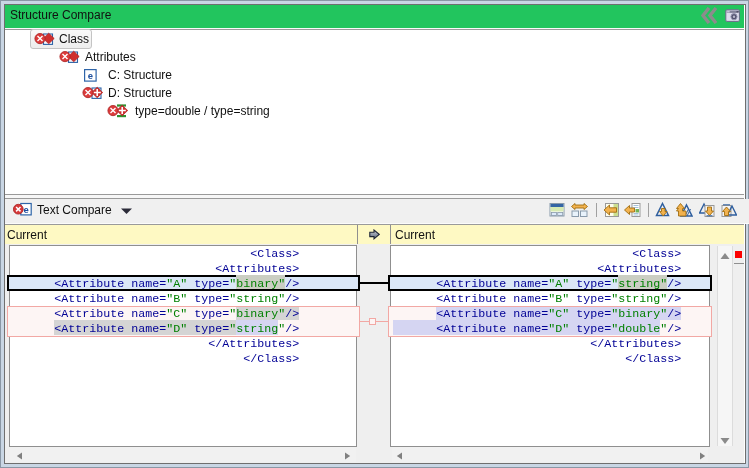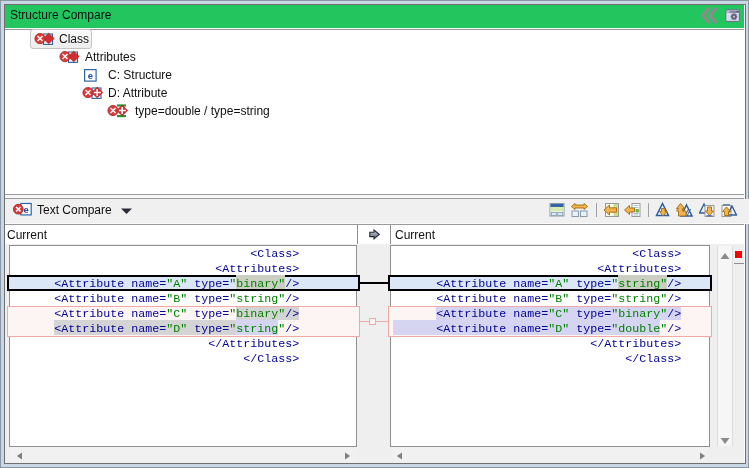--- a/index.html
+++ b/index.html
@@ -7,21 +7,21 @@
        font-family:"Liberation Sans",sans-serif;overflow:hidden;}
   .edge{position:absolute;left:0;top:0;width:747px;height:466px;border:1px solid #8a97a5;}
   .content{position:absolute;left:4px;top:4px;width:740px;height:458px;border:1px solid #6f6f6f;background:#fff;}
   .abs{position:absolute;}
   
   .shead{left:5px;top:5px;width:739px;height:23px;background:#22c55e;border-bottom:1px solid #fafafa;}
   .shead .title{position:absolute;left:5px;top:3px;font-size:12px;color:#111;}
   .tree{left:5px;top:30px;width:739px;height:164px;background:#fff;}
   .tchead{left:5px;top:199px;width:739px;height:24px;background:#f0f0f0;border-bottom:1px solid #fbfbfb;padding-left:9px;}
   .tchead .title{position:absolute;left:32px;top:4px;font-size:12px;color:#111;}
-  .colhead{left:5px;top:224px;width:739px;height:20px;background:#ffffff;border-top:1px solid #9a9a9a;border-bottom:1px solid #8f8f8f;}
+  .colhead{left:5px;top:224px;width:739px;height:20px;background:#fef9c3;border-top:1px solid #9a9a9a;border-bottom:1px solid #8f8f8f;}
   .colhead .lbl{position:absolute;top:3px;font-size:12px;color:#111;}
   .vsep{position:absolute;top:0;width:1px;height:20px;background:#8f8f8f;}
   .panes{left:5px;top:244px;width:739px;height:219px;background:#efefef;}
   .pane{position:absolute;top:1px;height:200px;background:#fff;border:1px solid #8f8f8f;}
   .hsb{position:absolute;top:203px;height:15px;background:#f1f1f1;}
   .vsb{position:absolute;left:712px;top:2px;width:14px;height:200px;background:#f6f6f6;border-left:1px solid #dcdcdc;border-right:1px solid #dcdcdc;}
   
   pre.code{position:absolute;margin:0;font-family:"Liberation Mono",monospace;font-size:11.67px;line-height:15px;color:#000095;z-index:3;text-align:right;}
   .g{color:#008000;}
   .hl{position:absolute;z-index:2;}
@@ -154,21 +154,21 @@
       &lt;Attribute name=<span class="g">"B"</span> type=<span class="g">"string"</span>/&gt;
       &lt;Attribute name=<span class="g">"C"</span> type=<span class="g">"binary"</span>/&gt;
       &lt;Attribute name=<span class="g">"D"</span> type=<span class="g">"double"</span>/&gt;
    &lt;/Attributes&gt;
 &lt;/Class&gt;</span></pre>
 
 <div class="abs" style="left:30px;top:29px;width:60px;height:18px;border:1px solid #c4c4c4;border-radius:3px;background:linear-gradient(#fafafa,#ededed);"></div>
 <div class="trow" style="left:59px;top:32px">Class</div>
 <div class="trow" style="left:85px;top:50px">Attributes</div>
 <div class="trow" style="left:108px;top:68px">C: Structure</div>
-<div class="trow" style="left:108px;top:86px">D: Attribute</div>
+<div class="trow" style="left:108px;top:86px">D: Structure</div>
 <div class="trow" style="left:135px;top:104px">type=double / type=string</div>
 
 <svg class="abs" style="left:34px;top:32px" width="22" height="14" viewBox="0 0 22 14">
   <rect x="9.5" y="2" width="9" height="10.4" fill="#f4f8fc" stroke="#2e64a8" stroke-width="1.1"></rect>
   <polygon points="14.7,1.2 20.2,6.5 14.7,11.8 9.2,6.5" fill="#cf2f2f" stroke="#ad1f1f" stroke-width="0.7"></polygon>
   <circle cx="6" cy="6.6" r="5.1" fill="#dc3b3b" stroke="#a81f1f" stroke-width="0.8"></circle>
   <path d="M3.5 4.1 L8.5 9.1 M8.5 4.1 L3.5 9.1" stroke="#fff" stroke-width="1.4"></path>
 </svg>
 <svg class="abs" style="left:59px;top:50px" width="22" height="14" viewBox="0 0 22 14">
   <rect x="9.5" y="2" width="9" height="10.4" fill="#f4f8fc" stroke="#2e64a8" stroke-width="1.1"></rect>

